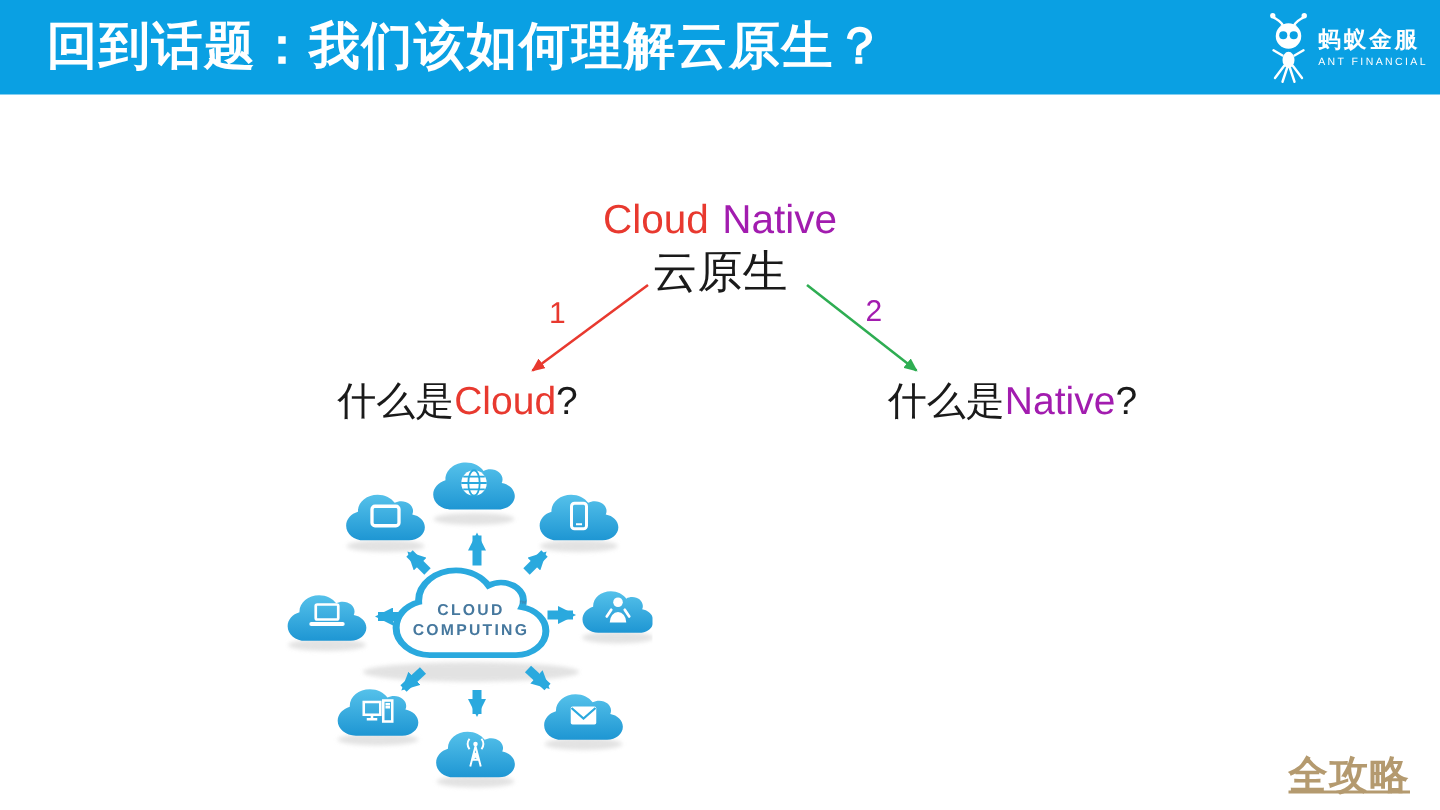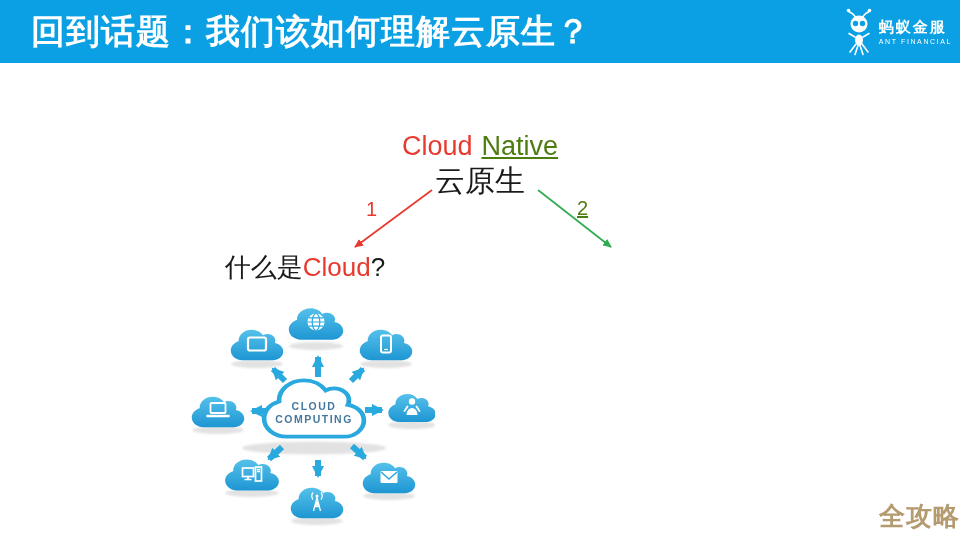--- a/index.html
+++ b/index.html
@@ -25,21 +25,21 @@
   .logo-cn{font-size:15px;font-weight:700;letter-spacing:2px;}
   .logo-en{font-size:7px;letter-spacing:1.6px;margin-top:4px;}
 
   
   .root-en{
     position:absolute;left:0;top:131px;width:960px;text-align:center;
     font-size:27px;font-weight:500;white-space:nowrap;
   }
   .root-en .w2{margin-left:0.33em;}
   .red{color:#E8392F;}
-  .green{color:#4d7c0f;text-decoration:underline;}
+  .green{color:#a21caf;}
   .root-cn{
     position:absolute;left:0;top:161px;width:960px;text-align:center;
     font-size:30px;color:#1a1a1a;
   }
   .branches{position:absolute;left:330px;top:185px;width:300px;height:75px;}
   .branch-num{position:absolute;font-size:20px;font-weight:500;}
   .num1{left:366px;top:198px;}
   .num2{left:577px;top:197px;}
   .question{
     position:absolute;top:250px;width:310px;text-align:center;
@@ -48,22 +48,22 @@
   .q-left{left:150px;}
   .q-right{left:520px;}
 
   
   .cloud-illus{position:absolute;left:185px;top:307px;width:250px;height:228px;}
   .cctext{font-family:"Liberation Sans","DejaVu Sans",sans-serif;font-weight:700;
           fill:#46789E;letter-spacing:1.5px;}
 
   
   .watermark{
-    position:absolute;right:0;bottom:6px;font-size:26px;font-weight:700;
-    color:#B49A6F;letter-spacing:1px;
+    position:absolute;right:20px;bottom:6px;font-size:26px;font-weight:700;
+    color:#B49A6F;letter-spacing:1px;text-decoration:underline;
   }
 </style>
 </head>
 <body>
 
 <div class="slide">
 
   <header class="topbar">
     <h1>回到话题：我们该如何理解云原生？</h1>
     <div class="logo">
@@ -100,20 +100,21 @@
         <path d="M0,0 L9,4 L0,8 z" fill="#2EAD52"></path>
       </marker>
     </defs>
     <line x1="102" y1="5" x2="25" y2="62" stroke="#E8392F" stroke-width="1.7" marker-end="url(#mRed)"></line>
     <line x1="208" y1="5" x2="281" y2="62" stroke="#2EAD52" stroke-width="1.7" marker-end="url(#mGreen)"></line>
   </svg>
   <span class="branch-num num1 red">1</span>
   <span class="branch-num num2 green">2</span>
 
   <div class="question q-left"><span>什么是</span><span class="red">Cloud</span><span>?</span></div>
+  <div class="question q-right"><span>什么是</span><span class="green">Native</span><span>?</span></div>
 
   <svg class="cloud-illus" viewBox="0 0 250 228">
     <defs>
       <path id="cloudP" d="M537.6 226.6c4.1-10.7 6.4-22.4 6.4-34.6 0-53-43-96-96-96-19.7 0-38.1 6-53.3 16.2C367 64.2 315.3 32 256 32c-88.4 0-160 71.6-160 160 0 2.7 .1 5.4 .2 8.1C40.2 219.8 0 273.2 0 336c0 79.5 64.5 144 144 144h368c70.7 0 128-57.3 128-128 0-61.9-44-113.6-102.4-125.4z"></path>
       <linearGradient id="cg" x1="0" y1="0" x2="0" y2="1">
         <stop offset="0" stop-color="#55C1EA"></stop>
         <stop offset="1" stop-color="#1E96D3"></stop>
       </linearGradient>
       <marker id="mBlue" markerUnits="userSpaceOnUse" markerWidth="13" markerHeight="12" refX="10" refY="6" orient="auto">
         <path d="M0,0 L12,6 L0,12 z" fill="#2AA9DE"></path>

